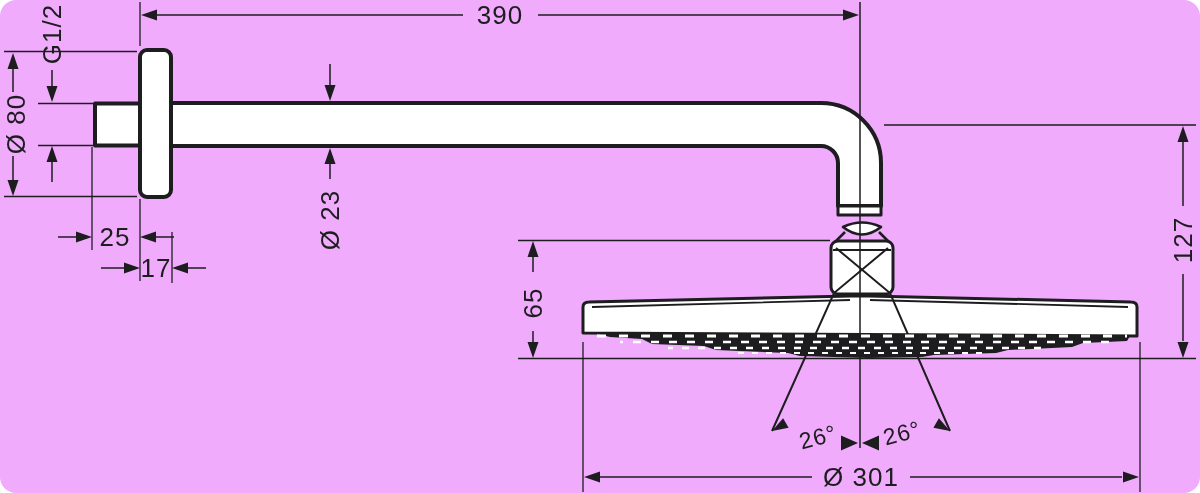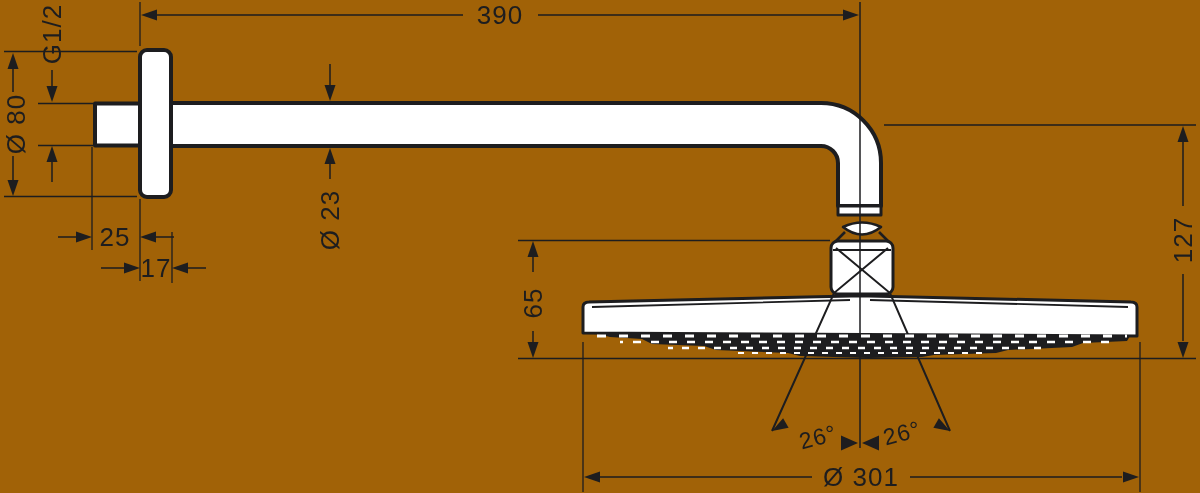--- a/index.html
+++ b/index.html
@@ -1,16 +1,16 @@
 <!DOCTYPE html>
 <html><head>
 <meta charset="utf-8">
 <style>
   html,body{margin:0;padding:0;background:#ffffff;}
-  .stage{width:1200px;height:493px;background:#a16207;position:relative;overflow:hidden;}
+  .stage{width:1200px;height:493px;background:#f0abfc;position:relative;overflow:hidden;border-radius:16px;}
   svg{display:block;}
   .obj   {fill:#ffffff;stroke:#1d1d1f;stroke-width:4;stroke-linejoin:round;}
   .obj3  {fill:#ffffff;stroke:#1d1d1f;stroke-width:3;stroke-linejoin:round;}
   .obj25 {fill:#ffffff;stroke:#1d1d1f;stroke-width:2.6;stroke-linejoin:round;}
   .thin  {fill:none;stroke:#1d1d1f;stroke-width:1.8;}
   .spray {fill:none;stroke:#1d1d1f;stroke-width:2;}
   .dim   {fill:none;stroke:#1d1d1f;stroke-width:1.5;}
   .ext   {fill:none;stroke:#1d1d1f;stroke-width:1.3;}
   .arr   {fill:#1d1d1f;stroke:none;}
   .band  {fill:#1d1d1f;stroke:none;}

